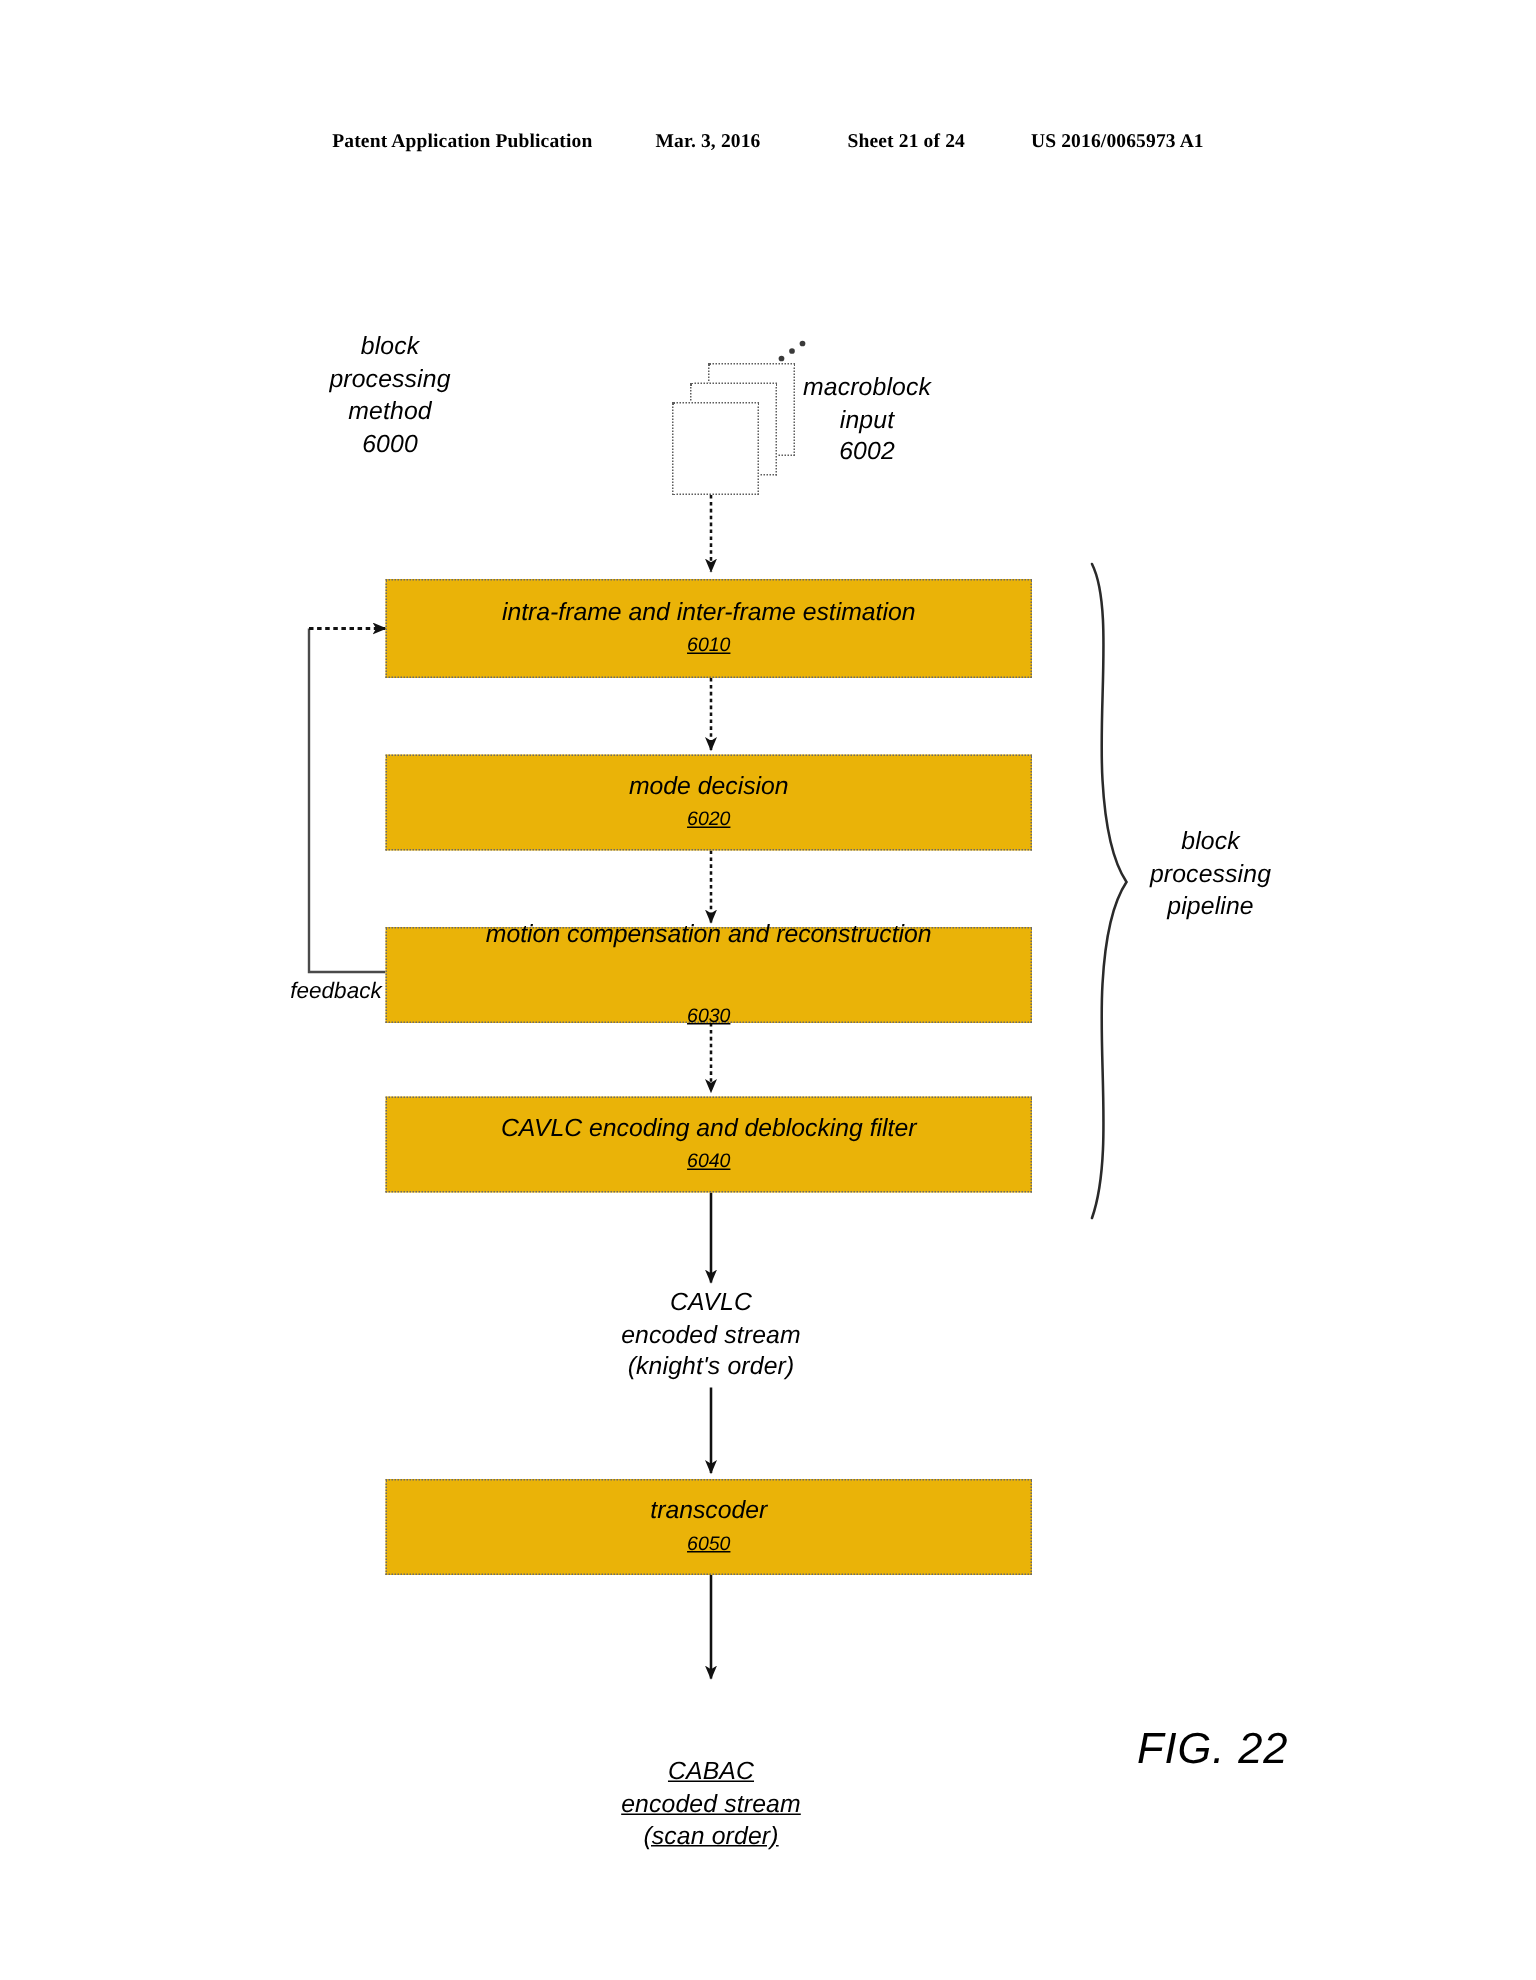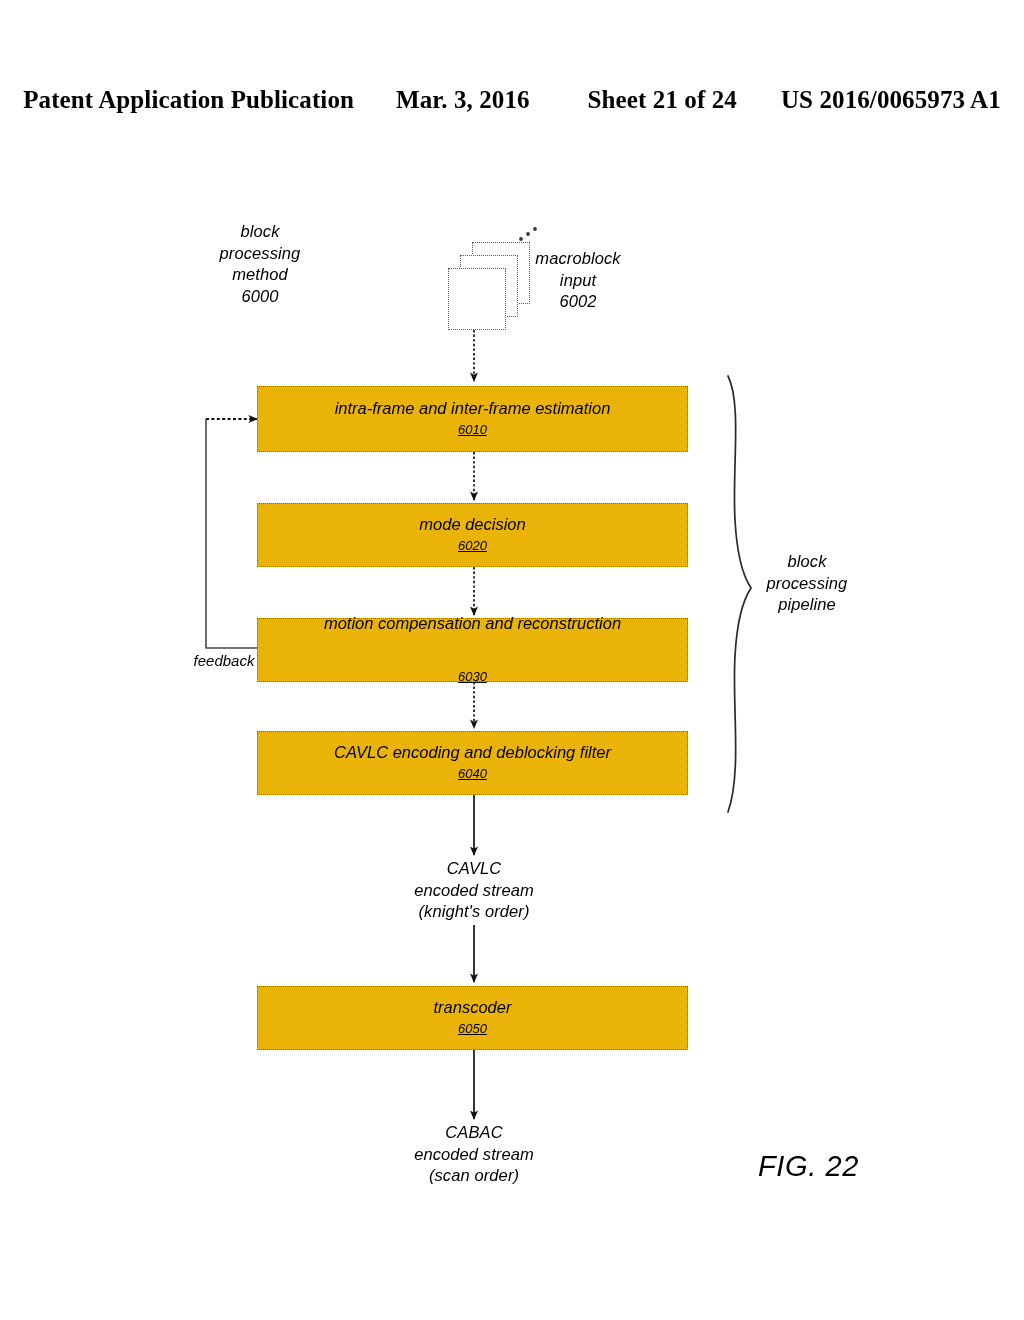--- a/index.html
+++ b/index.html
@@ -20,21 +20,21 @@
   .page-header {
     position: absolute;
     top: 86px;
     left: 0;
     width: 1024px;
     display: flex;
     justify-content: center;
     align-items: baseline;
     font-family: "Liberation Serif", serif;
     font-weight: bold;
-    font-size: 25px;
+    font-size: 13px;
     letter-spacing: 0.1px;
     white-space: nowrap;
   }
   .page-header .hdr-pub   { margin-right: 42px; }
   .page-header .hdr-date  { margin-right: 10px; }
   .page-header .hdr-sheet { margin-right: 44px; margin-left: 48px; }
 
   
   .figure {
     position: absolute;
@@ -226,19 +226,19 @@
   <div class="feedback-label">feedback</div>
 
   <div class="lbl" style="left:731px; top:551px; width:120px;">block
 processing
 pipeline</div>
 
   <div class="lbl" style="left:368px; top:858px; width:180px;">CAVLC
 encoded stream
 (knight's order)</div>
 
-  <div class="lbl" style="left:368px; top:1122px; width:180px;">CABAC
+  <div class="lbl" style="left:368px; top:1171px; width:180px;text-decoration:underline;">CABAC
 encoded stream
 (scan order)</div>
 
   <div class="fig-caption">FIG. 22</div>
 
 </div>
 
 </body></html>

